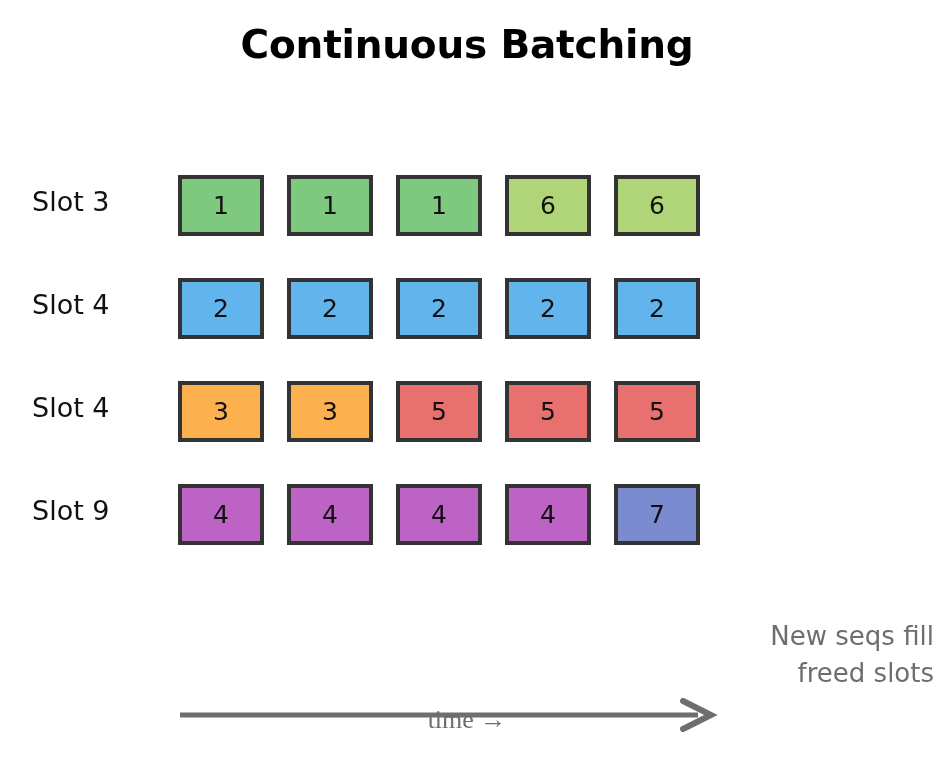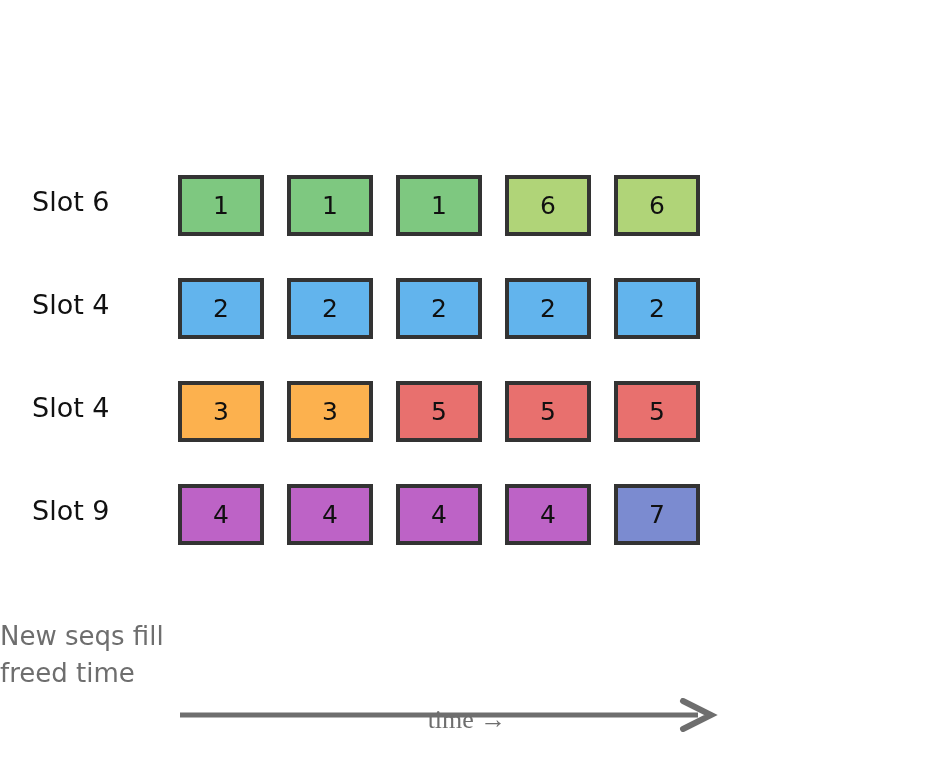--- a/index.html
+++ b/index.html
@@ -81,21 +81,21 @@
     color: #101010;
     font-family: "DejaVu Sans", sans-serif;
   }
 
   
   .note {
     position: absolute;
     left: 0;
     top: 618px;
     width: 934px;
-    text-align: left;
+    text-align: right;
     font-size: 26px;
     line-height: 37px;
     color: #6e6e6e;
     font-family: "DejaVu Sans", sans-serif;
   }
   .note-line { display: block; }
 
   .axis {
     position: absolute;
     left: 178px;
@@ -115,24 +115,25 @@
     line-height: 34px;
     color: #6e6e6e;
     font-family: Liberation Serif, serif;
   }
 </style>
 </head>
 <body>
 
 <div id="figure">
 
+  <div class="title">Continuous Batching</div>
 
   <div class="grid" id="grid">
       <div class="slot-row">
-        <div class="slot-label">Slot 6</div>
+        <div class="slot-label">Slot 3</div>
         <div class="cells">
           <div class="cell" style="left: 0px; background: rgb(126, 200, 128);">1</div>
           <div class="cell" style="left: 109px; background: rgb(126, 200, 128);">1</div>
           <div class="cell" style="left: 218px; background: rgb(126, 200, 128);">1</div>
           <div class="cell" style="left: 327px; background: rgb(176, 212, 120);">6</div>
           <div class="cell" style="left: 436px; background: rgb(176, 212, 120);">6</div>
         </div>
       </div>
       <div class="slot-row">
         <div class="slot-label">Slot 4</div>
@@ -161,21 +162,21 @@
           <div class="cell" style="left: 109px; background: rgb(189, 99, 198);">4</div>
           <div class="cell" style="left: 218px; background: rgb(189, 99, 198);">4</div>
           <div class="cell" style="left: 327px; background: rgb(189, 99, 198);">4</div>
           <div class="cell" style="left: 436px; background: rgb(123, 139, 208);">7</div>
         </div>
       </div>
     </div>
 
   <div class="note">
     <span class="note-line">New seqs fill</span>
-    <span class="note-line">freed time</span>
+    <span class="note-line">freed slots</span>
   </div>
 
   <div class="axis">
     <svg width="540" height="34" viewBox="0 0 540 34" aria-hidden="true">
       <line x1="2" y1="17" x2="520" y2="17" stroke="#6e6e6e" stroke-width="5" stroke-linecap="butt"></line>
       <polyline points="505,3 533,17 505,31" fill="none" stroke="#6e6e6e" stroke-width="6" stroke-linecap="round" stroke-linejoin="miter"></polyline>
     </svg>
   </div>
 
   <div class="time-label">time →</div>

